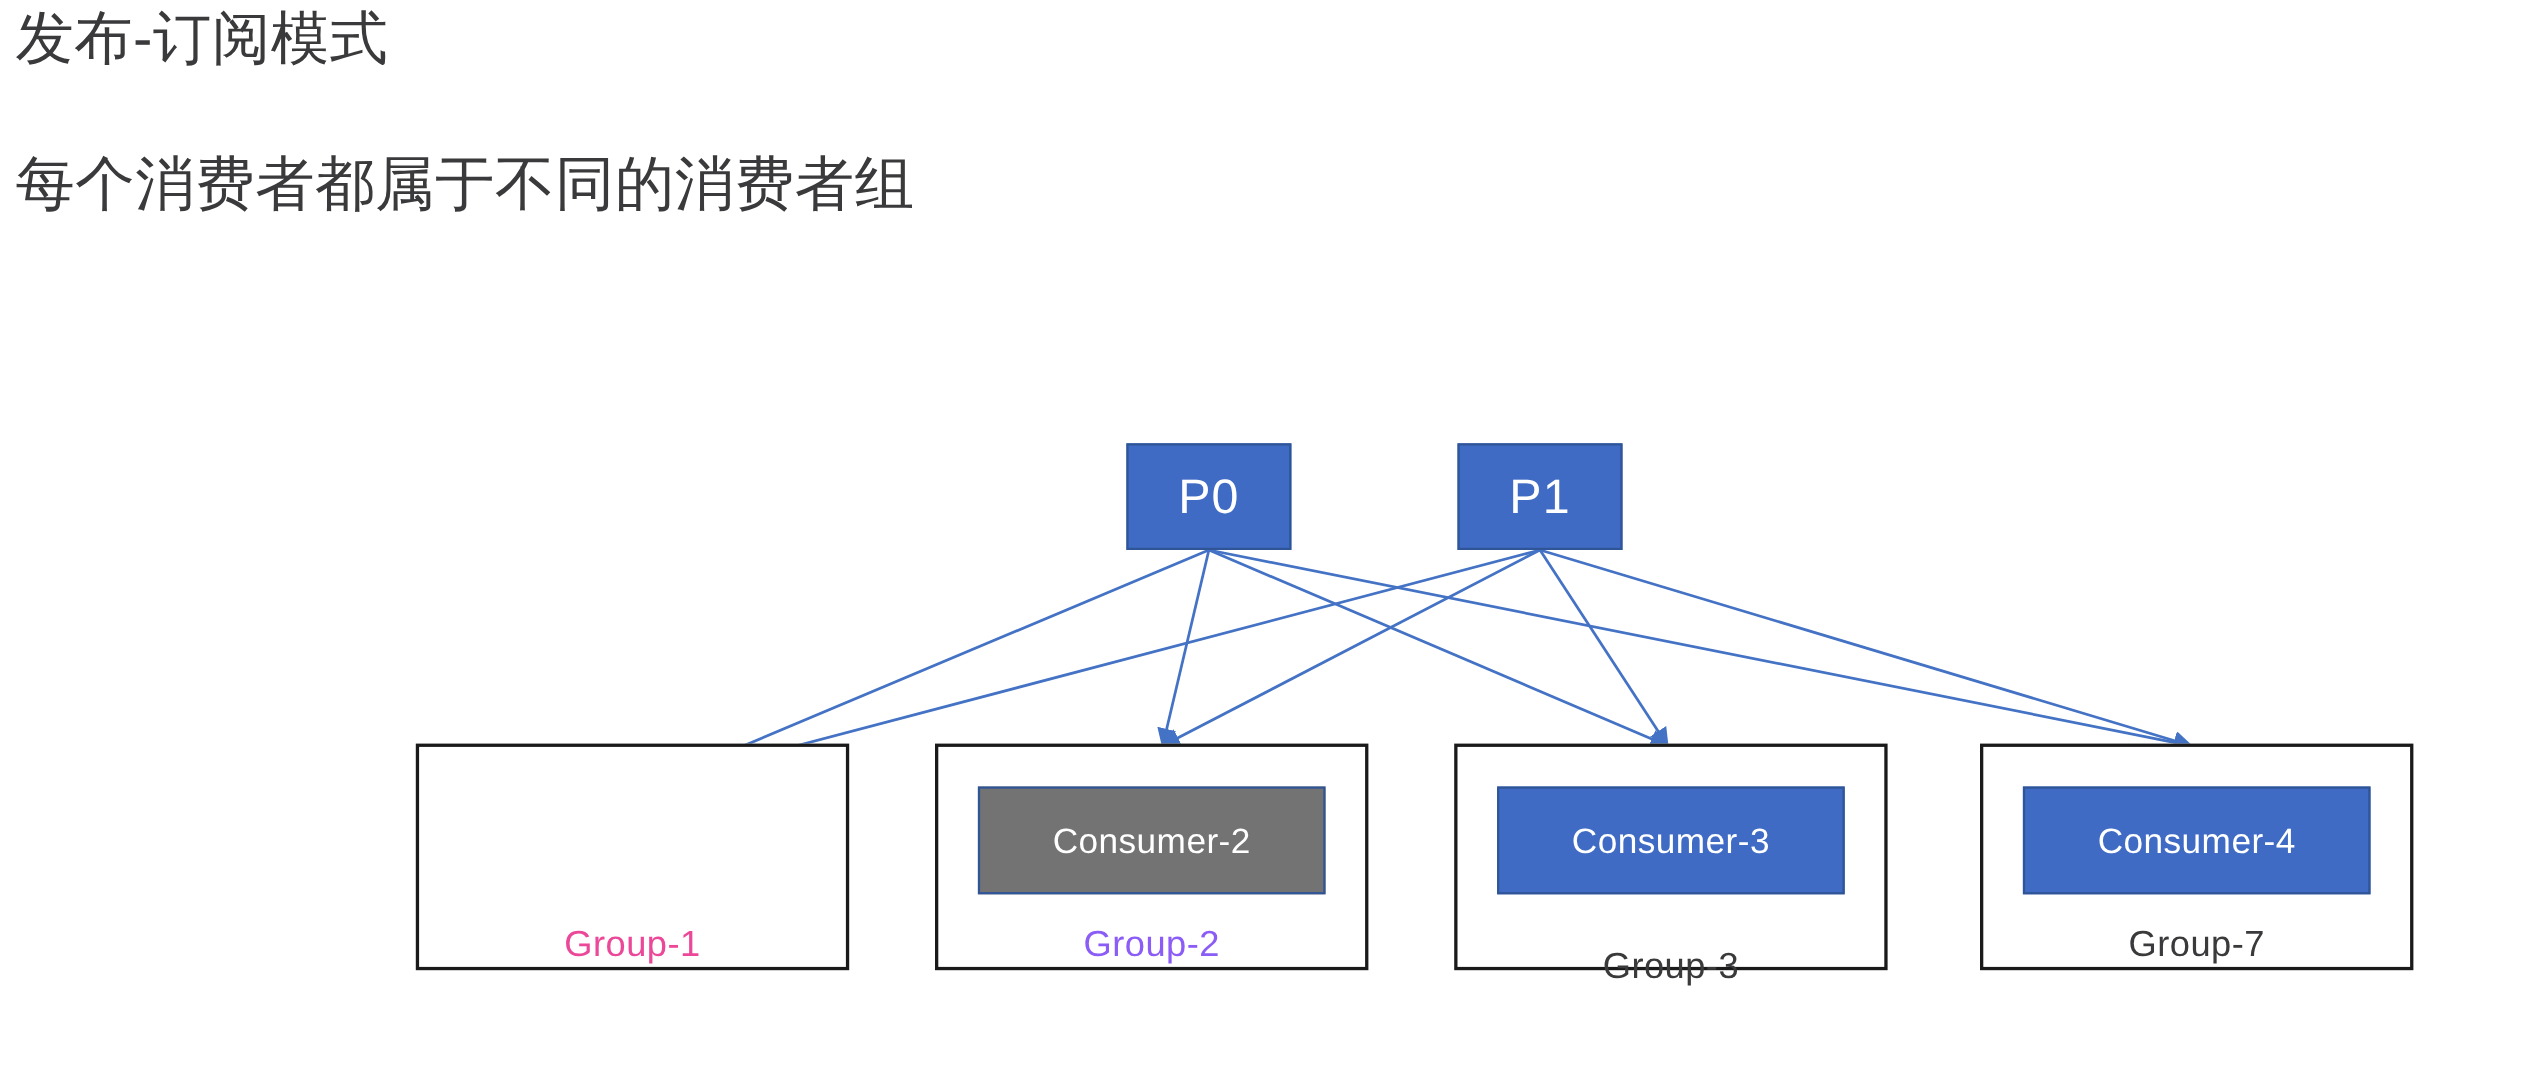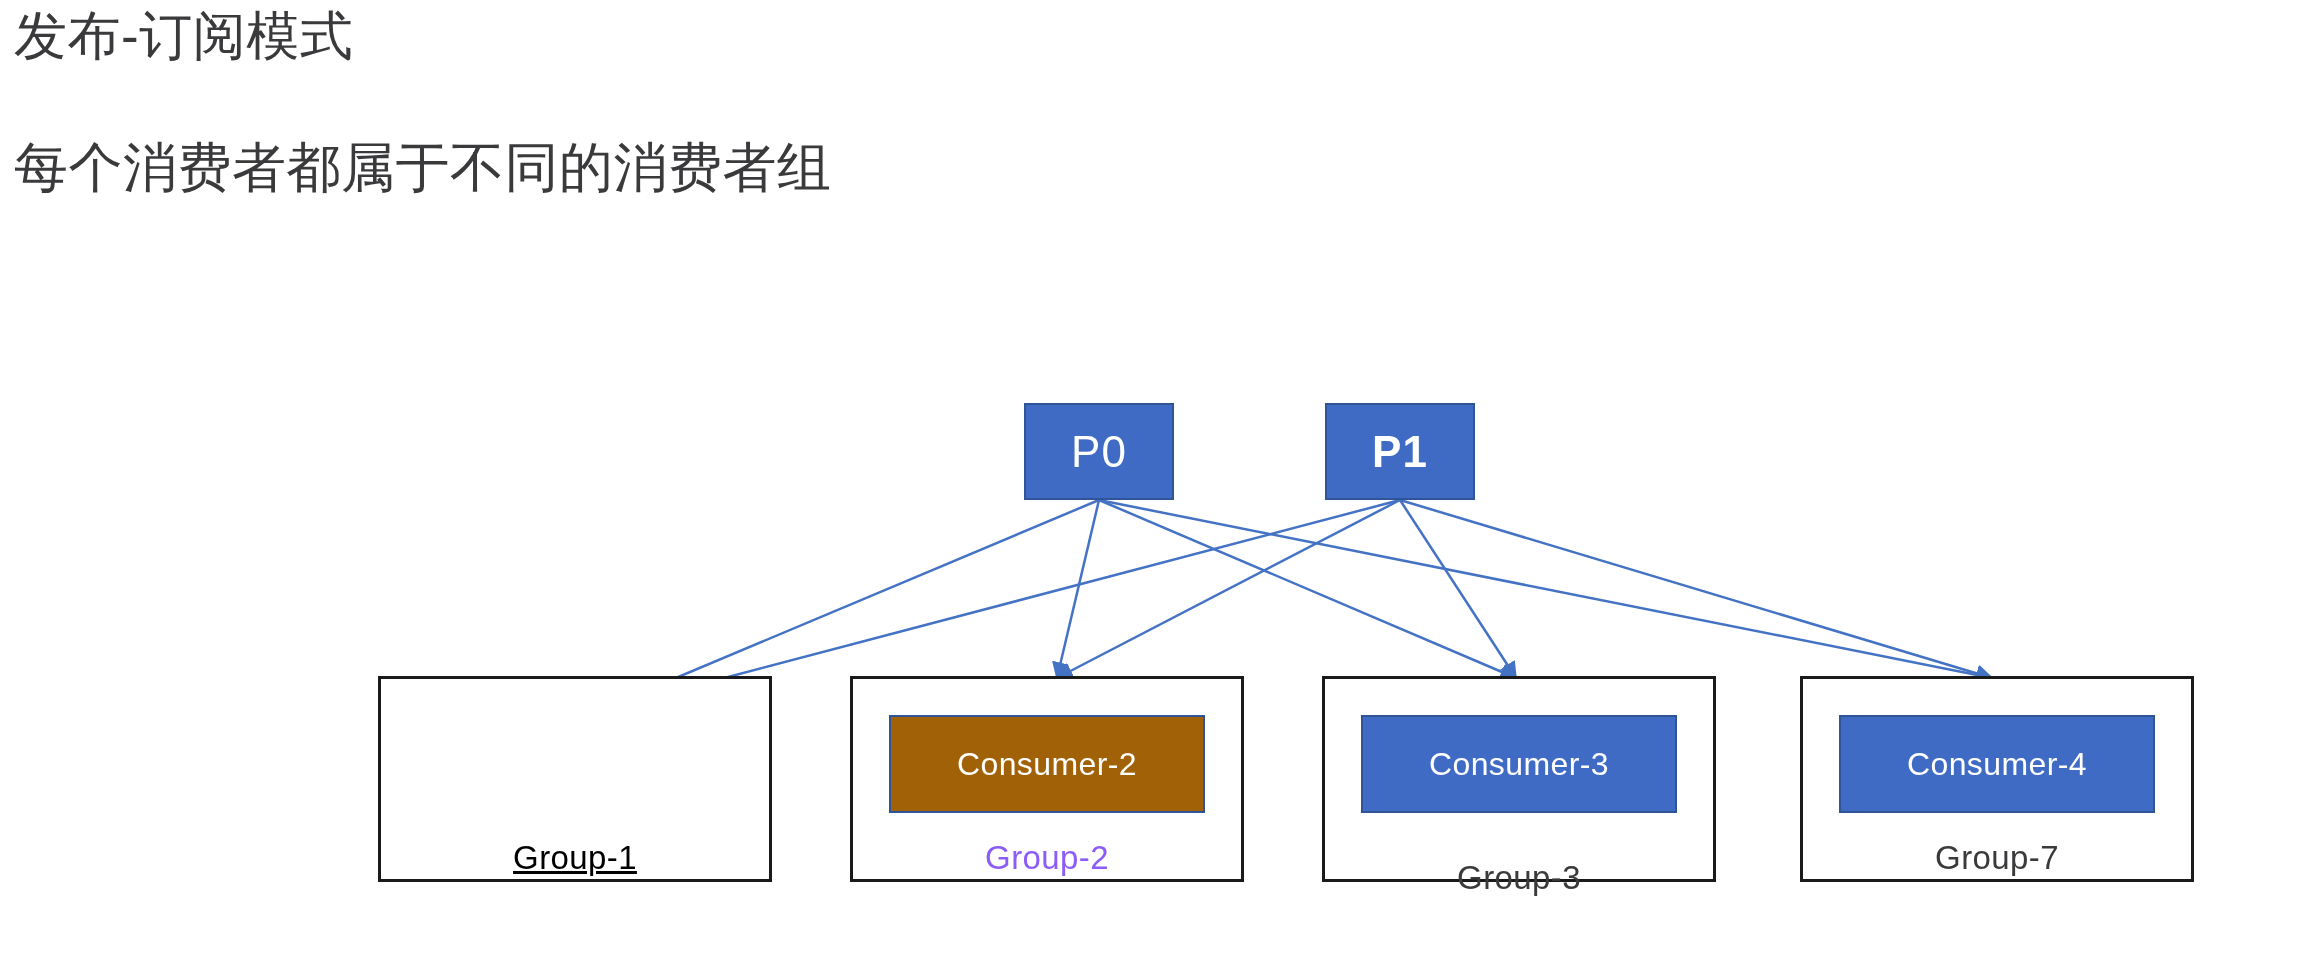--- a/index.html
+++ b/index.html
@@ -124,31 +124,31 @@
       <line x1="1400" y1="500" x2="595" y2="712" stroke="#4472C4" stroke-width="2.5" marker-end="url(#arrowhead)"></line>
       <line x1="1400" y1="500" x2="1057" y2="678" stroke="#4472C4" stroke-width="2.5" marker-end="url(#arrowhead)"></line>
       <line x1="1400" y1="500" x2="1516" y2="678" stroke="#4472C4" stroke-width="2.5" marker-end="url(#arrowhead)"></line>
       <line x1="1400" y1="500" x2="1992" y2="678" stroke="#4472C4" stroke-width="2.5" marker-end="url(#arrowhead)"></line>
     </svg>
 
   <div id="producer-layer">
       <div class="producer-node" style="left: 1024px; top: 403px; width: 150px; height: 97px; background: rgb(63, 107, 196); border-color: rgb(47, 85, 151);">
         <span>P0</span>
       </div>
-      <div class="producer-node" style="left: 1325px; top: 403px; width: 150px; height: 97px; background: rgb(63, 107, 196); border-color: rgb(47, 85, 151); font-weight: bold;">
+      <div class="producer-node" style="left: 1325px; top: 403px; width: 150px; height: 97px; background: rgb(63, 107, 196); border-color: rgb(47, 85, 151);">
         <span>P1</span>
       </div>
     </div>
 
   <div id="group-layer">
       <div class="group-box" style="left: 378px; top: 676px; width: 394px; height: 206px; border-color: rgb(26, 26, 26);">
-        <div class="group-label" style="color: #000000; text-decoration: underline;">Group-1</div>
+        <div class="group-label" style="color: #ec4899;">Group-1</div>
       </div>
       <div class="group-box" style="left: 850px; top: 676px; width: 394px; height: 206px; border-color: rgb(26, 26, 26);">
-        <div class="consumer-node" style="background: #a16207; border-color: rgb(47, 85, 151);">
+        <div class="consumer-node" style="background: #737373; border-color: rgb(47, 85, 151);">
           <span>Consumer-2</span>
         </div>
         <div class="group-label" style="color: #8b5cf6;">Group-2</div>
       </div>
       <div class="group-box" style="left: 1322px; top: 676px; width: 394px; height: 206px; border-color: rgb(26, 26, 26);">
         <div class="consumer-node" style="background: rgb(63, 107, 196); border-color: rgb(47, 85, 151);">
           <span>Consumer-3</span>
         </div>
         <div class="group-label" style="color: rgb(58, 58, 60); margin-top: 20px;">Group-3</div>
       </div>

